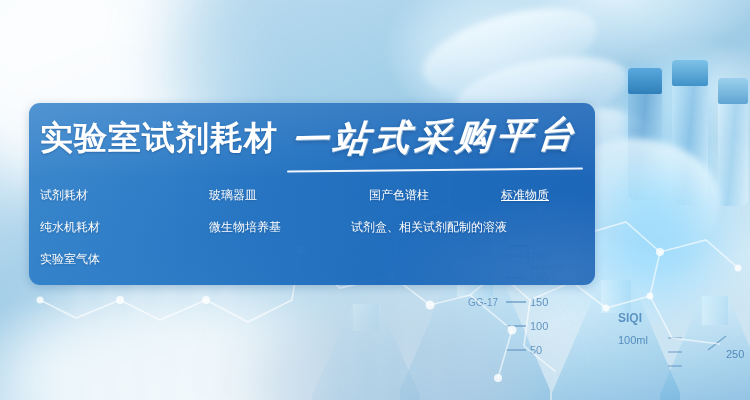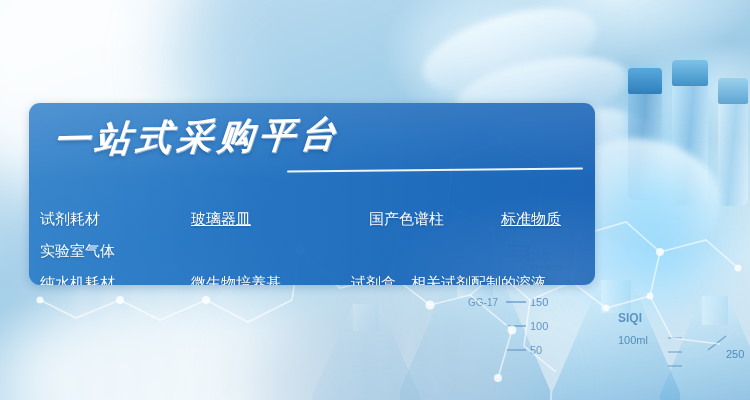--- a/index.html
+++ b/index.html
@@ -113,24 +113,24 @@
     transform:skewX(-6deg) rotate(-1.2deg);
     text-shadow:1px 1px 0 rgba(255,255,255,.45),0 2px 4px rgba(0,40,90,.35);
   }
   .title-underline{
     position:absolute;left:258px;top:66px;width:296px;height:2px;background:rgba(255,255,255,.92);
     transform:rotate(-0.6deg);border-radius:2px;
   }
 
   .cats{position:absolute;left:11px;top:76px;width:548px;}
   .cat-row{position:relative;height:32px;}
-  .cat{position:absolute;color:#fff;font-size:15px;line-height:32px;white-space:nowrap;
-       text-shadow:0 1px 2px rgba(0,40,90,.28);margin-top:24px;}
+  .cat{position:absolute;color:#fff;font-size:12px;line-height:32px;white-space:nowrap;
+       text-shadow:0 1px 2px rgba(0,40,90,.28);}
   .c-a{left:0px;}
-  .c-b{left:151px;text-decoration:underline;}
+  .c-b{left:169px;}
   .c-c{left:329px;}
   .c-d{left:461px;text-decoration:underline;}
   .c-wide{left:311px;}
 </style>
 </head>
 <body>
 
 <div id="stage">
 
   <div class="bg-base"></div>
@@ -252,35 +252,36 @@
         <circle cx="650" cy="296" r="3.5"></circle>
       <circle cx="500" cy="140" r="3.5"></circle>
         <circle cx="738" cy="268" r="3.5"></circle>
     </g>
   </svg>
 
   <div class="banner">
     <div class="banner-sheen"></div>
 
     <div class="title-row">
+      <span class="title-main">实验室试剂耗材</span>
       <span class="title-brush">一站式采购平台</span>
     </div>
     <div class="title-underline"></div>
 
     <div class="cats">
       <div class="cat-row">
         <span class="cat c-a">试剂耗材</span>
         <span class="cat c-b">玻璃器皿</span>
         <span class="cat c-c">国产色谱柱</span>
         <span class="cat c-d">标准物质</span>
       </div>
       <div class="cat-row">
-        <span class="cat c-a">实验室气体</span>
-      </div>
-      <div class="cat-row">
         <span class="cat c-a">纯水机耗材</span>
         <span class="cat c-b">微生物培养基</span>
         <span class="cat c-wide">试剂盒、相关试剂配制的溶液</span>
       </div>
+      <div class="cat-row">
+        <span class="cat c-a">实验室气体</span>
+      </div>
     </div>
   </div>
 
 </div>
 
 </body></html>

